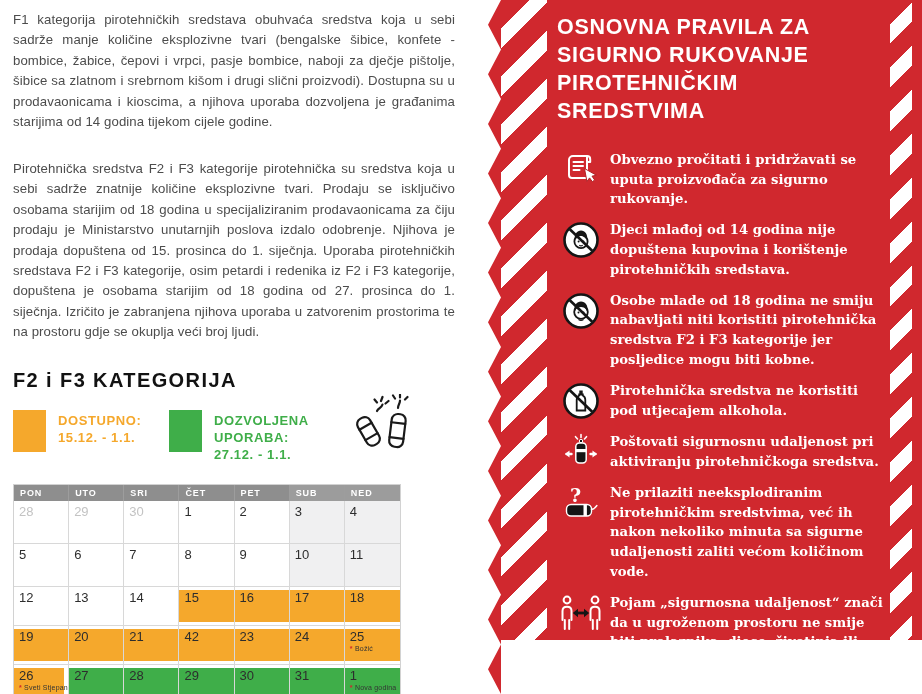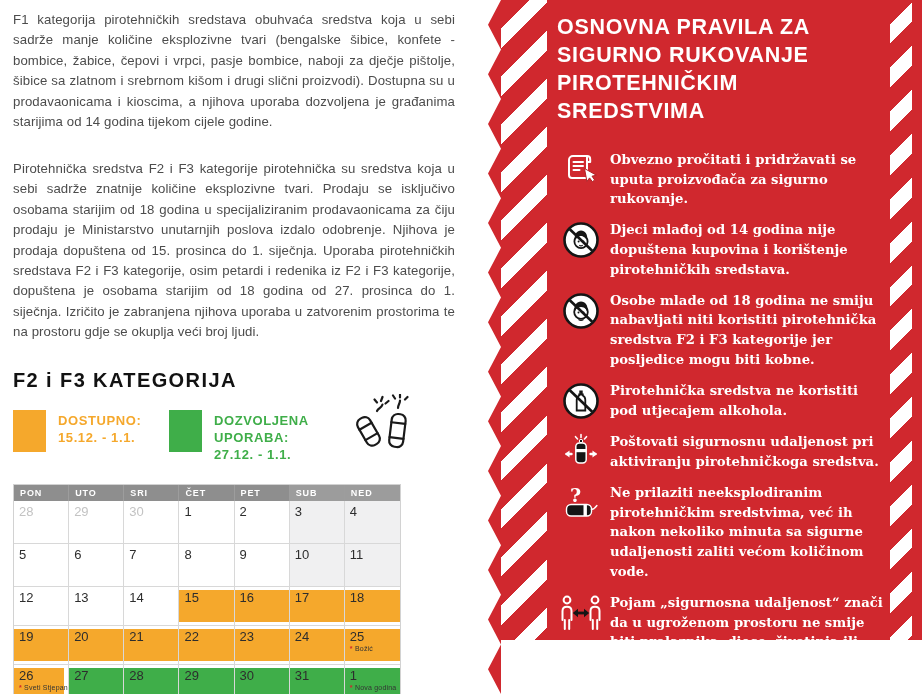--- a/index.html
+++ b/index.html
@@ -191,21 +191,21 @@
             <div class="cal-cell t-orange">
               <div class="num">19</div>
             </div>
             <div class="cal-cell t-orange">
               <div class="num">20</div>
             </div>
             <div class="cal-cell t-orange">
               <div class="num">21</div>
             </div>
             <div class="cal-cell t-orange">
-              <div class="num">22</div>
+              <div class="num">42</div>
             </div>
             <div class="cal-cell t-orange">
               <div class="num">23</div>
             </div>
             <div class="cal-cell t-orange">
               <div class="num">24</div>
             </div>
             <div class="cal-cell t-orange">
               <div class="num">25</div>
               <div class="note"><span class="ast">* </span>Božić</div>

